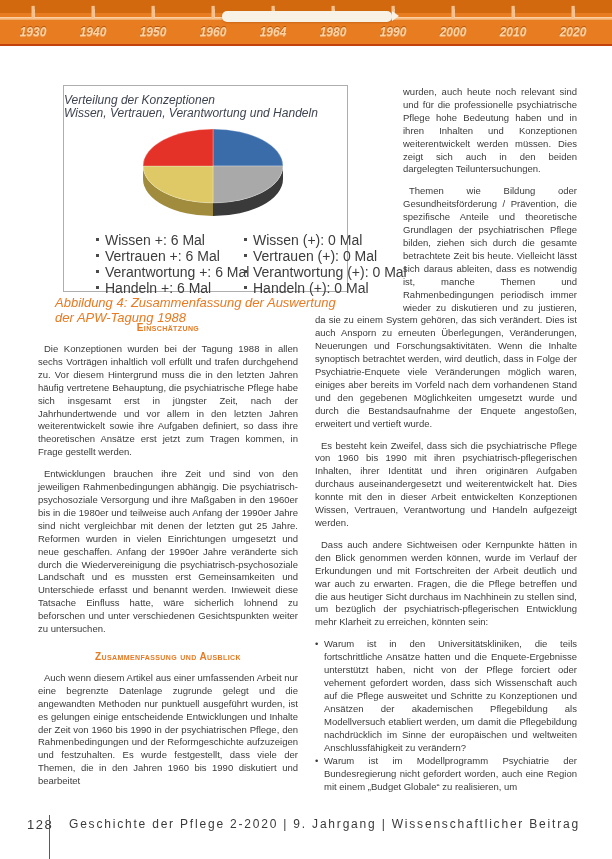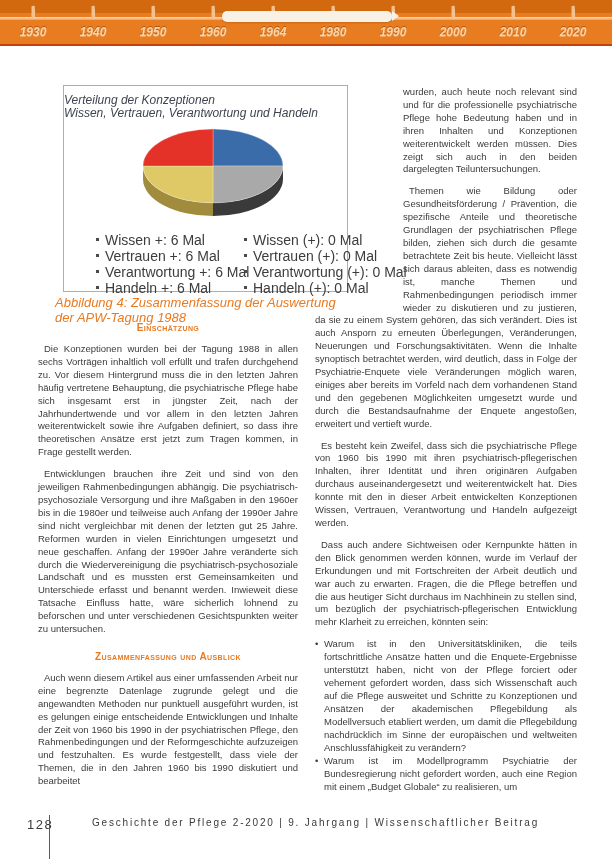--- a/index.html
+++ b/index.html
@@ -55,21 +55,21 @@
   .col p { margin-bottom:9px; text-indent:6px; }
   .col p.continuation { text-indent:0; }
   .float-spacer { float:left; width:88px; height:222px; }
   .bullet-item { position:relative; padding-left:9px; text-indent:0; margin-bottom:1px; }
   .bullet-item::before { content:"\2022"; position:absolute; left:0; top:0; }
 
   
   .footer-pagenum { position:absolute; left:27px; top:817px; font-size:13px;
                     letter-spacing:1.5px; color:#3a3a3a; }
   .footer-rule { position:absolute; left:49px; top:815px; width:1px; height:44px; background:#5a5a5a; }
-  .footer-journal { position:absolute; left:92px; top:817px; font-size:10px;
+  .footer-journal { position:absolute; left:69px; top:817px; font-size:12px;
                     letter-spacing:1.8px; color:#3a3a3a; white-space:nowrap; }
 </style>
 </head>
 <body>
 
 <div class="page">
 
   <div class="tl-band">
     <div class="tl-darkstrip"></div>
     <div class="tl-line"></div>

